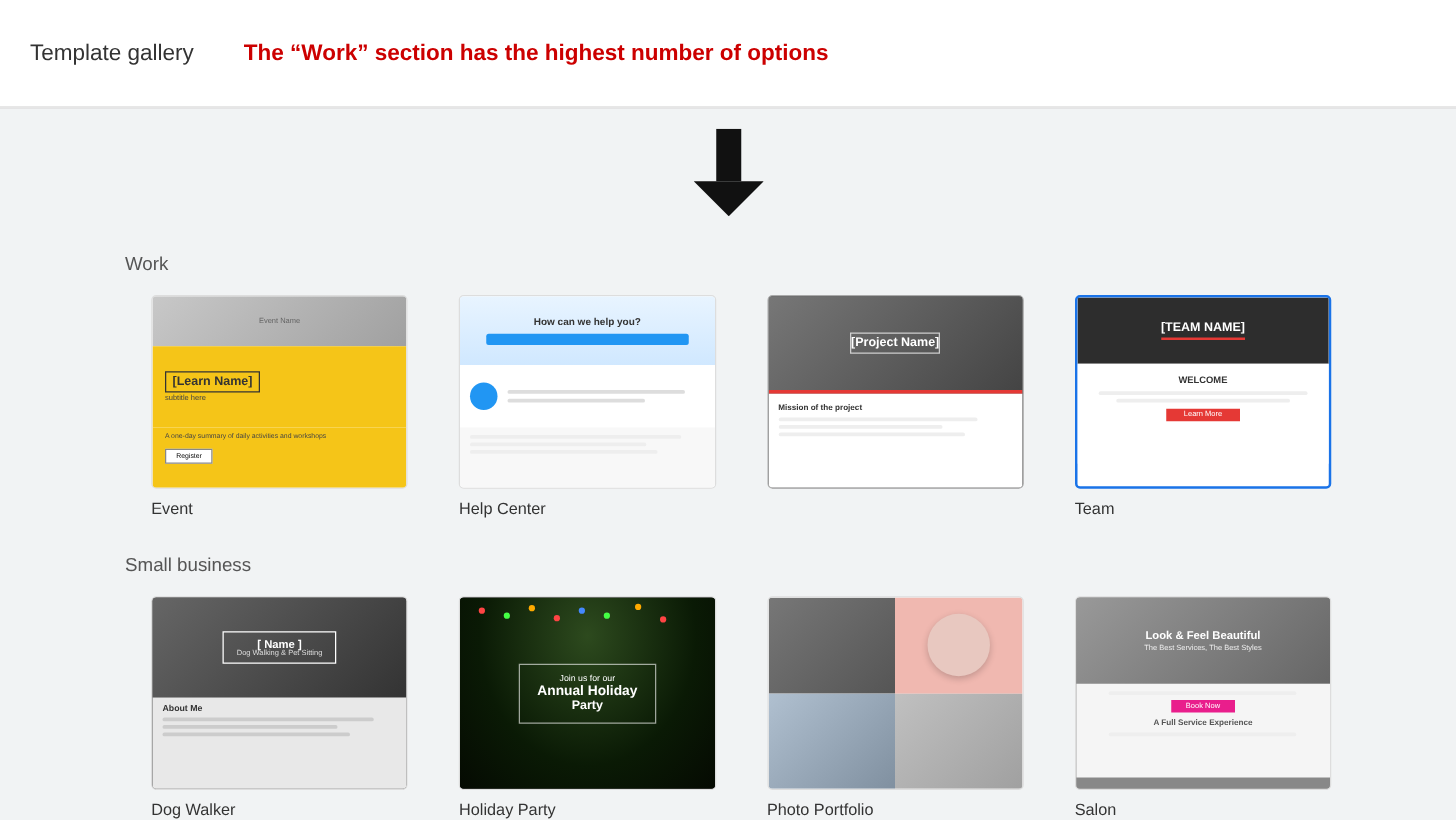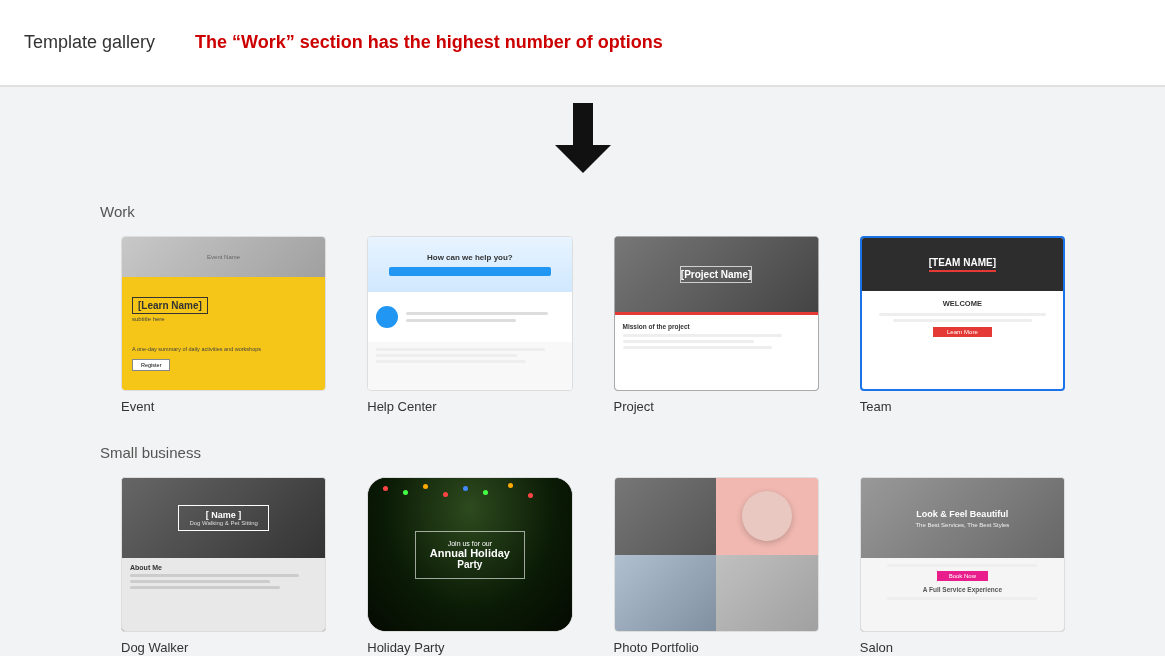--- a/index.html
+++ b/index.html
@@ -142,21 +142,20 @@
     }
 
     
     .thumb-dogwalker {
       background: #444;
     }
 
     
     .thumb-holiday {
       background: #1a1a1a;
-      border-radius: 19px;
     }
 
     
     .thumb-photo {
       background: #fff;
     }
 
     
     .thumb-salon {
       background: #888;
@@ -235,21 +234,20 @@
             <span style="color:#fff;font-size:10px;font-weight:bold;border:1.5px solid rgba(255,255,255,0.7);padding:2px 0;">[Project Name]</span>
           </div>
           <div style="height:3px;background:#e53935;"></div>
           <div style="background:#fff;height:77px;padding:8px;">
             <div style="font-size:6.5px;color:#333;font-weight:bold;margin-bottom:4px;">Mission of the project</div>
             <div style="height:3px;background:#eee;border-radius:2px;margin-bottom:3px;width:85%;"></div>
             <div style="height:3px;background:#eee;border-radius:2px;margin-bottom:3px;width:70%;"></div>
             <div style="height:3px;background:#eee;border-radius:2px;width:80%;"></div>
           </div>
         </div>
-        <div class="template-label">Project</div>
       </div>
 
       <div class="template-item">
         <div class="template-thumb thumb-team" style="border:2px solid #1a73e8 !important;">
           <div style="height:53px;background:#2d2d2d;display:flex;flex-direction:column;align-items:center;justify-content:center;gap:4px;">
             <span style="color:#fff;font-size:10px;font-weight:bold;border-bottom:2px solid #e53935;padding-bottom:2px;">[TEAM NAME]</span>
           </div>
           <div style="height:80px;background:#fff;padding:8px;display:flex;flex-direction:column;align-items:center;">
             <div style="font-size:7.5px;color:#333;font-weight:bold;margin-bottom:5px;">WELCOME</div>
             <div style="height:3px;background:#eee;border-radius:2px;margin-bottom:3px;width:90%;"></div>
@@ -322,21 +320,21 @@
             <div style="background:#c8c8c8;">
               <div style="width:100%;height:100%;background:linear-gradient(135deg,#c0c0c0,#a0a0a0);"></div>
             </div>
           </div>
         </div>
         <div class="template-label">Photo Portfolio</div>
       </div>
 
       <div class="template-item">
         <div class="template-thumb thumb-salon">
-          <div style="height:80px;background:linear-gradient(135deg,#999,#666);display:flex;flex-direction:column;align-items:center;justify-content:center;gap:3px;">
+          <div style="height:69px;background:linear-gradient(135deg,#999,#666);display:flex;flex-direction:column;align-items:center;justify-content:center;gap:3px;">
             <span style="color:#fff;font-size:9px;font-weight:bold;">Look &amp; Feel Beautiful</span>
             <span style="color:#eee;font-size:6px;">The Best Services, The Best Styles</span>
           </div>
           <div style="height:75px;background:#f5f5f5;padding:6px 8px;display:flex;flex-direction:column;align-items:center;">
             <div style="height:3px;background:#eee;border-radius:2px;margin-bottom:4px;width:80%;"></div>
             <div style="background:#e91e8c;color:#fff;font-size:6px;padding:2px 12px;margin-bottom:5px;">Book Now</div>
             <div style="font-size:6.5px;color:#555;font-weight:bold;">A Full Service Experience</div>
             <div style="height:3px;background:#eee;border-radius:2px;margin-top:4px;width:80%;"></div>
           </div>
         </div>

